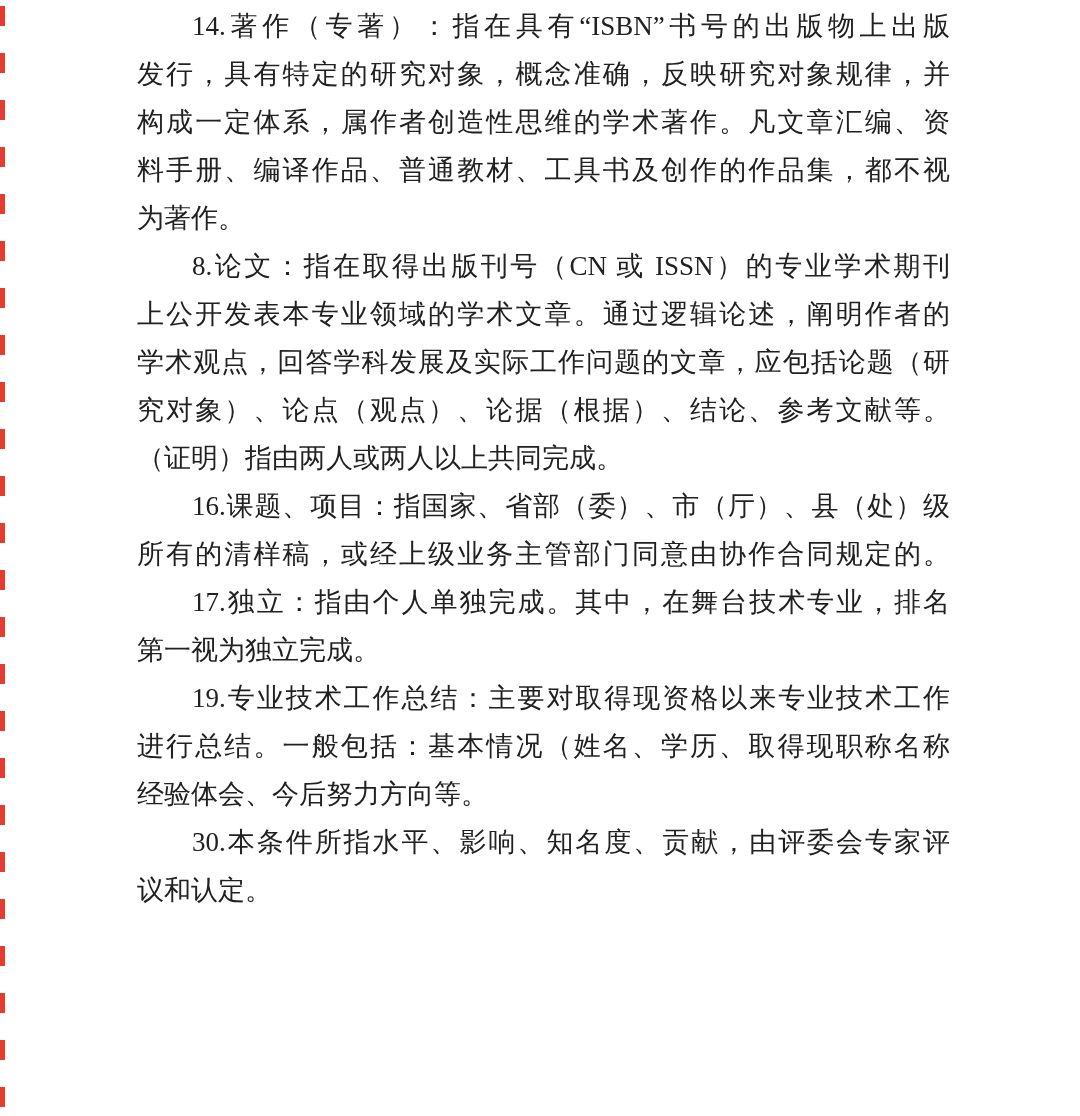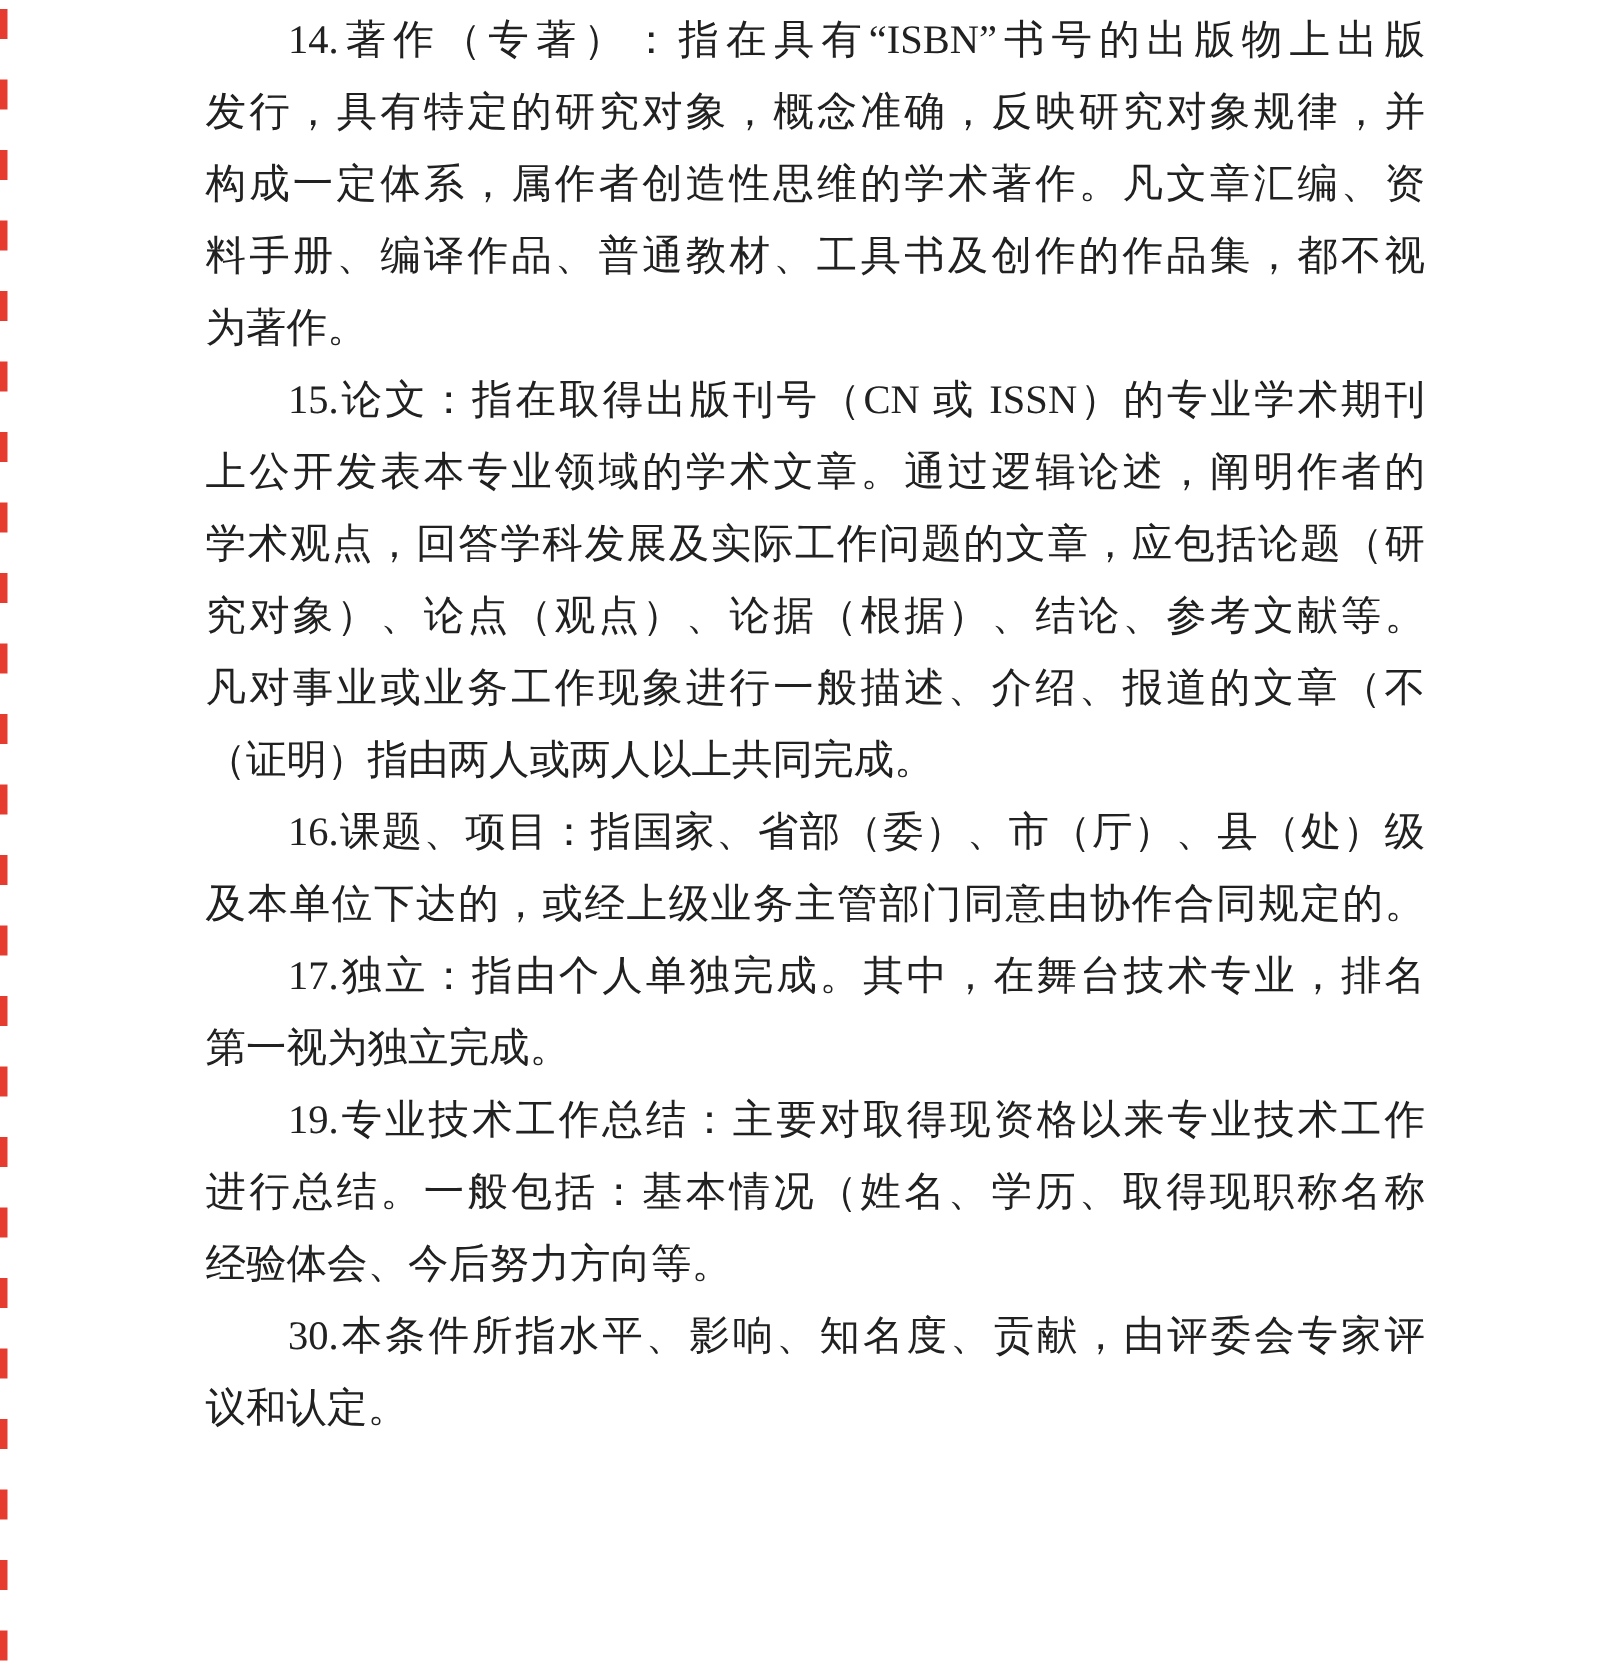--- a/index.html
+++ b/index.html
@@ -68,30 +68,29 @@
     </div>
   <div class="text-block">
       <div class="para">
         <div class="line indent">14.著作（专著）：指在具有“ISBN”书号的出版物上出版</div>
         <div class="line">发行，具有特定的研究对象，概念准确，反映研究对象规律，并</div>
         <div class="line">构成一定体系，属作者创造性思维的学术著作。凡文章汇编、资</div>
         <div class="line">料手册、编译作品、普通教材、工具书及创作的作品集，都不视</div>
         <div class="line short">为著作。</div>
       </div>
       <div class="para">
-        <div class="line indent">15.论文：指在取得出版刊号（CN 或 ISSN）的专业学术期刊</div>
+        <div class="line indent">8.论文：指在取得出版刊号（CN 或 ISSN）的专业学术期刊</div>
         <div class="line">上公开发表本专业领域的学术文章。通过逻辑论述，阐明作者的</div>
         <div class="line">学术观点，回答学科发展及实际工作问题的文章，应包括论题（研</div>
         <div class="line">究对象）、论点（观点）、论据（根据）、结论、参考文献等。</div>
-        <div class="line">凡对事业或业务工作现象进行一般描述、介绍、报道的文章（不</div>
         <div class="line short">（证明）指由两人或两人以上共同完成。</div>
       </div>
       <div class="para">
         <div class="line indent">16.课题、项目：指国家、省部（委）、市（厅）、县（处）级</div>
-        <div class="line">及本单位下达的，或经上级业务主管部门同意由协作合同规定的。</div>
+        <div class="line">所有的清样稿，或经上级业务主管部门同意由协作合同规定的。</div>
       </div>
       <div class="para">
         <div class="line indent">17.独立：指由个人单独完成。其中，在舞台技术专业，排名</div>
         <div class="line short">第一视为独立完成。</div>
       </div>
       <div class="para">
         <div class="line indent">19.专业技术工作总结：主要对取得现资格以来专业技术工作</div>
         <div class="line">进行总结。一般包括：基本情况（姓名、学历、取得现职称名称</div>
         <div class="line short">经验体会、今后努力方向等。</div>
       </div>

